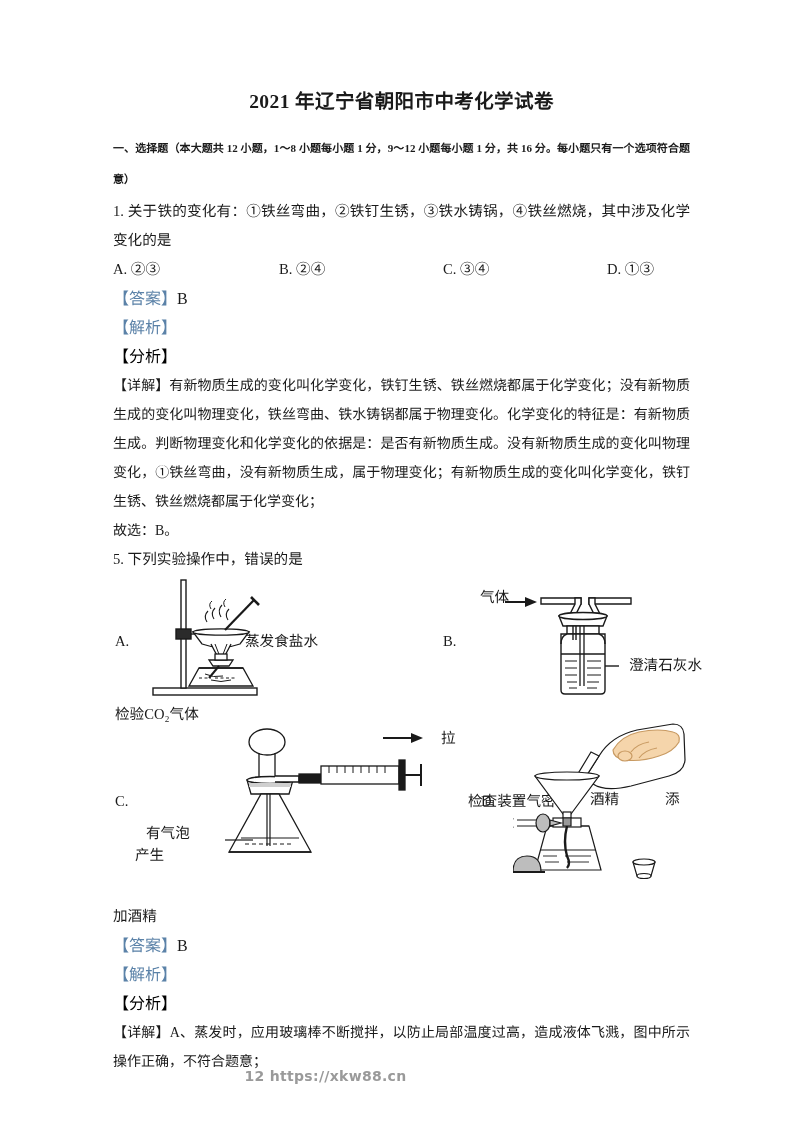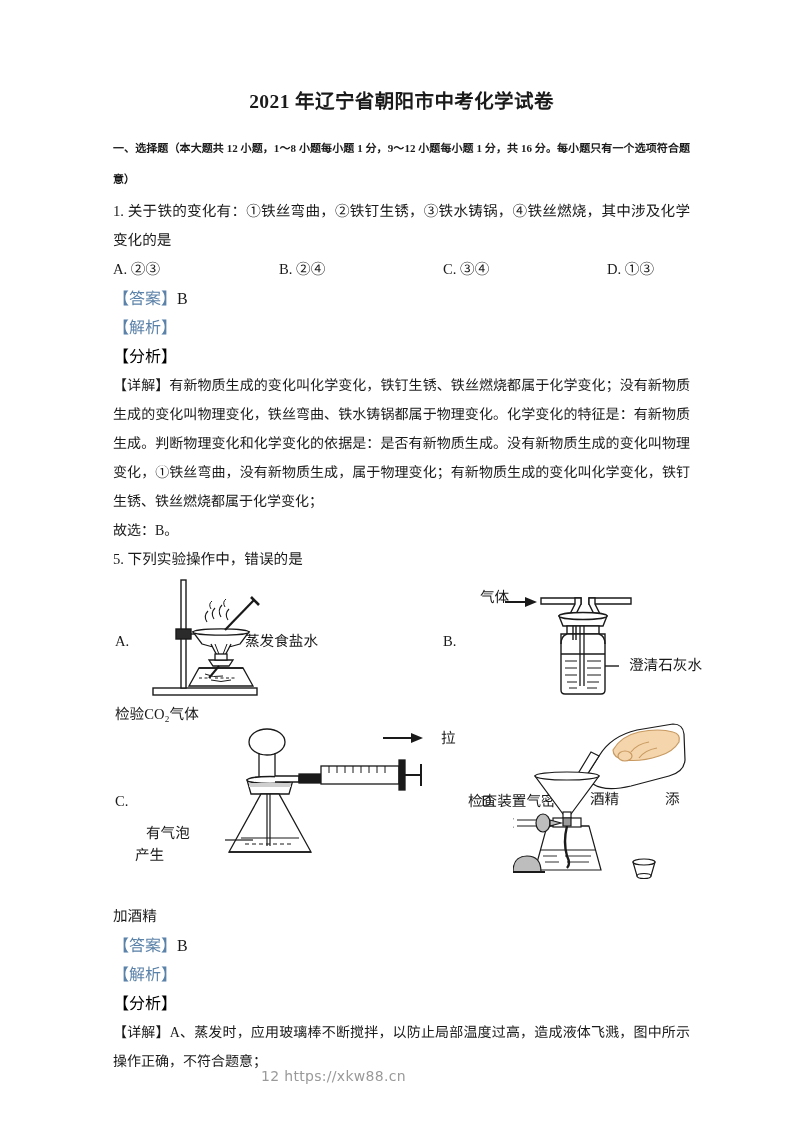--- a/index.html
+++ b/index.html
@@ -93,28 +93,29 @@
     position: absolute;
     font-size: 14.6px;
     line-height: 18px;
     white-space: nowrap;
   }
   svg { display: block; }
   .fig-svg { position: absolute; }
 
   .watermark {
     position: absolute;
-    left: 12px;
+    left: 4px;
     top: 1068px;
     width: 643px;
     text-align: center;
     font-family: "DejaVu Sans", sans-serif;
     font-size: 14px;
     color: #9a9a9a;
     letter-spacing: 0.3px;
+    font-weight: bold;
   }
 </style>
 </head>
 <body>
 
 <div class="page">
 
   <div class="doc-title">2021 年辽宁省朝阳市中考化学试卷</div>
 
   <div class="section-head">一、选择题（本大题共 12 小题，1～8 小题每小题 1 分，9～12 小题每小题 1 分，共 16 分。每小题只有一个选项符合题意）</div>

